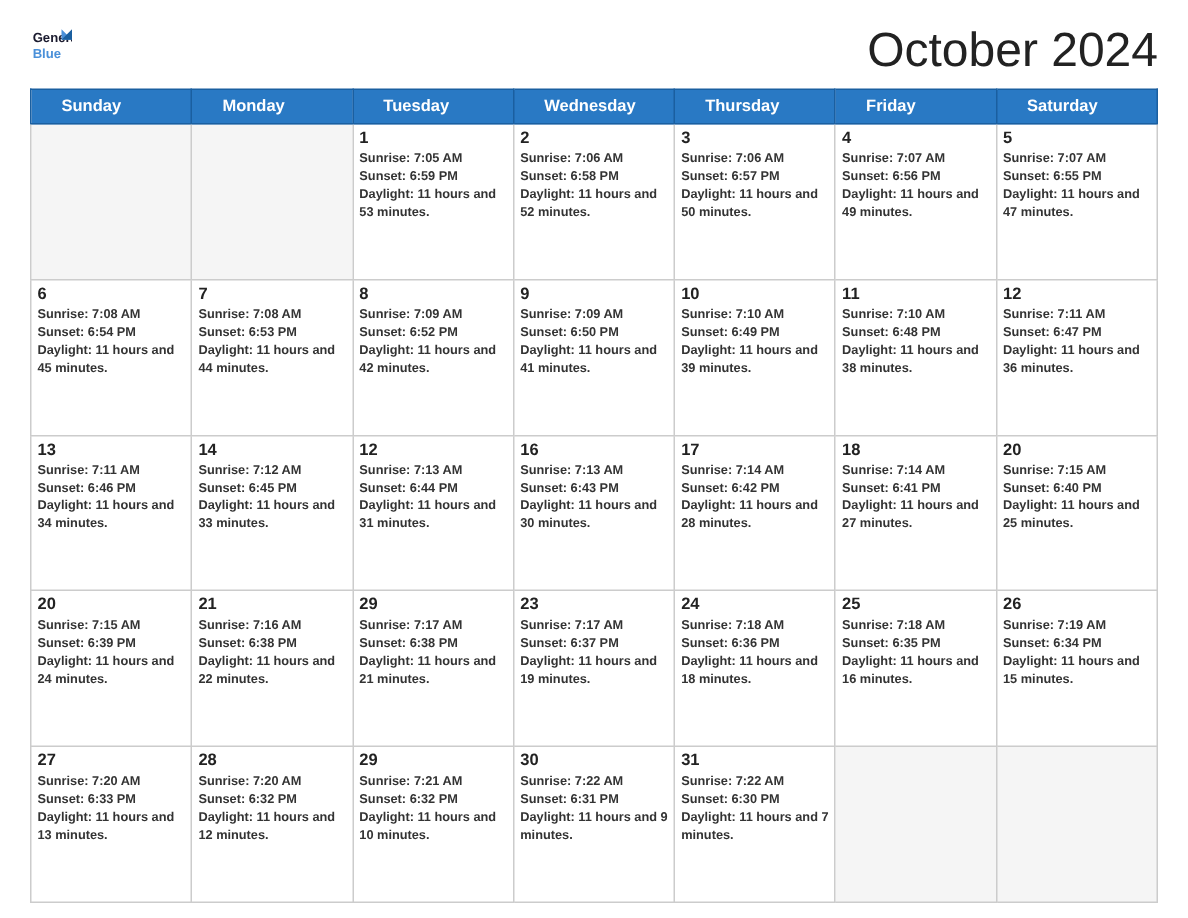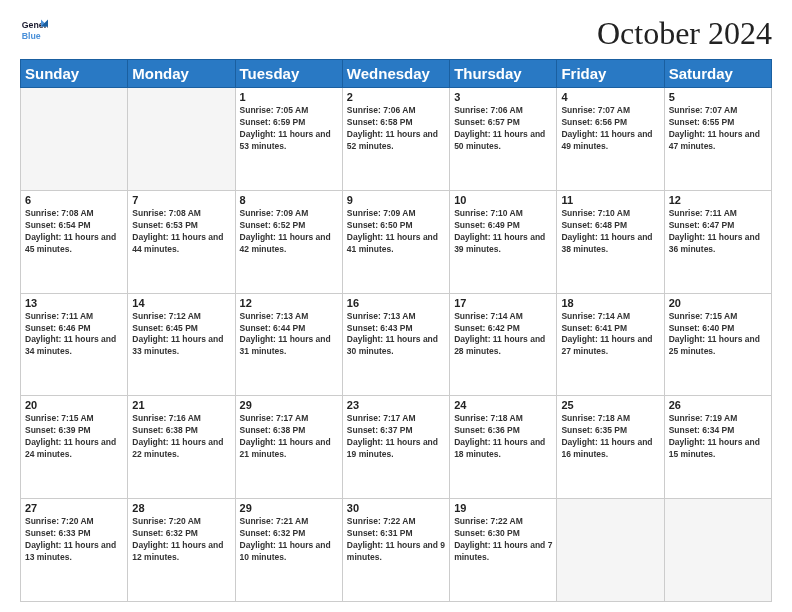--- a/index.html
+++ b/index.html
@@ -27,21 +27,20 @@
       display: flex;
       align-items: center;
       gap: 4px;
     }
     .logo-icon {
       width: 28px;
       height: 28px;
     }
     .title-block {
       text-align: right;
-      font-family: Liberation Serif, serif;
     }
     .month-title {
       font-size: 32px;
       font-weight: 300;
       color: #222;
       line-height: 1.1;
     }
     .location {
       font-size: 14px;
       color: #555;
@@ -49,23 +48,23 @@
     .calendar {
       flex: 1;
       border: 1px solid #ccc;
       border-collapse: collapse;
       width: 100%;
       table-layout: fixed;
     }
     .calendar th {
       background: #2979c4;
       color: #fff;
-      font-size: 15px;
+      font-size: 11px;
       font-weight: bold;
-      padding: 5px 4px;
+      padding: 5px 20px;
       text-align: left;
       border: 1px solid #1a5fa0;
       margin-top: 31px;
     }
     .calendar td {
       border: 1px solid #ccc;
       vertical-align: top;
       padding: 3px 4px;
       font-size: 9px;
       color: #333;
@@ -244,21 +243,21 @@
           </td>
           <td>
             <div class="day-num">29</div>
             <div class="cell-info">Sunrise: 7:21 AM<br>Sunset: 6:32 PM<br>Daylight: 11 hours and 10 minutes.</div>
           </td>
           <td>
             <div class="day-num">30</div>
             <div class="cell-info">Sunrise: 7:22 AM<br>Sunset: 6:31 PM<br>Daylight: 11 hours and 9 minutes.</div>
           </td>
           <td>
-            <div class="day-num">19</div>
+            <div class="day-num">31</div>
             <div class="cell-info">Sunrise: 7:22 AM<br>Sunset: 6:30 PM<br>Daylight: 11 hours and 7 minutes.</div>
           </td>
           <td class="empty"></td>
           <td class="empty"></td>
         </tr>
       </tbody>
   </table>
 </div>
 
 </body></html>

